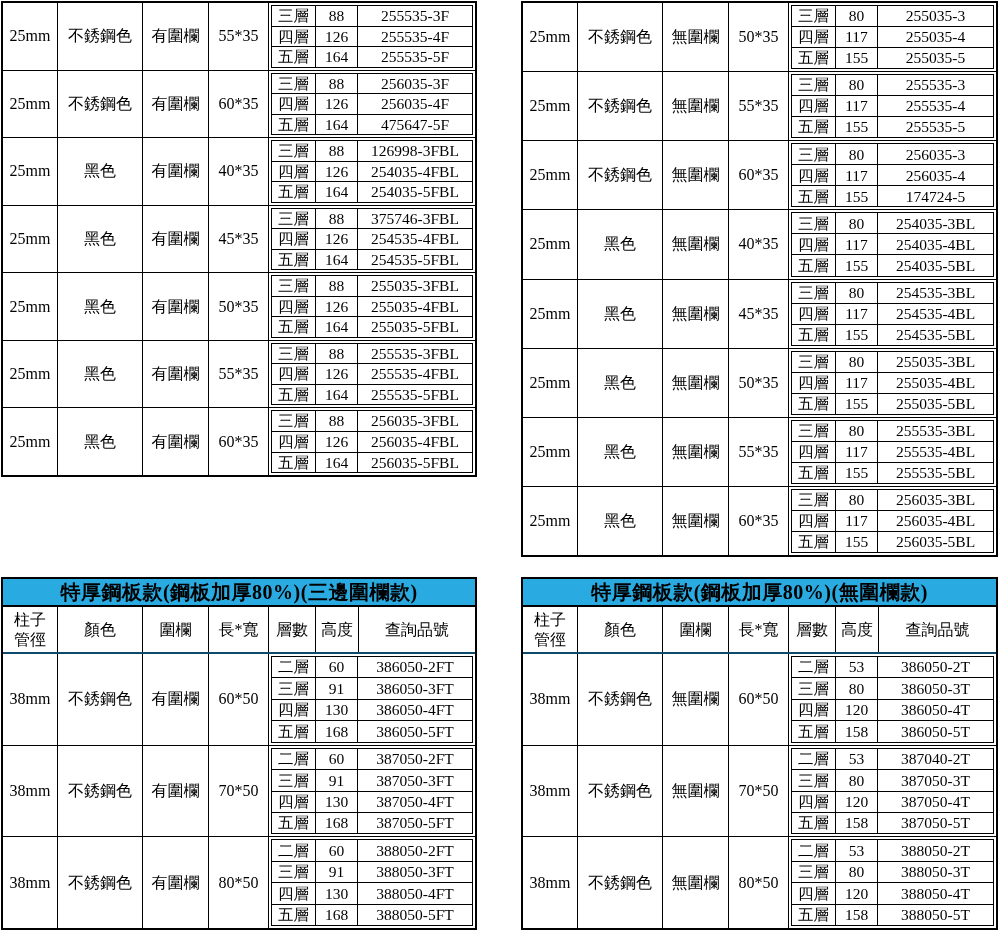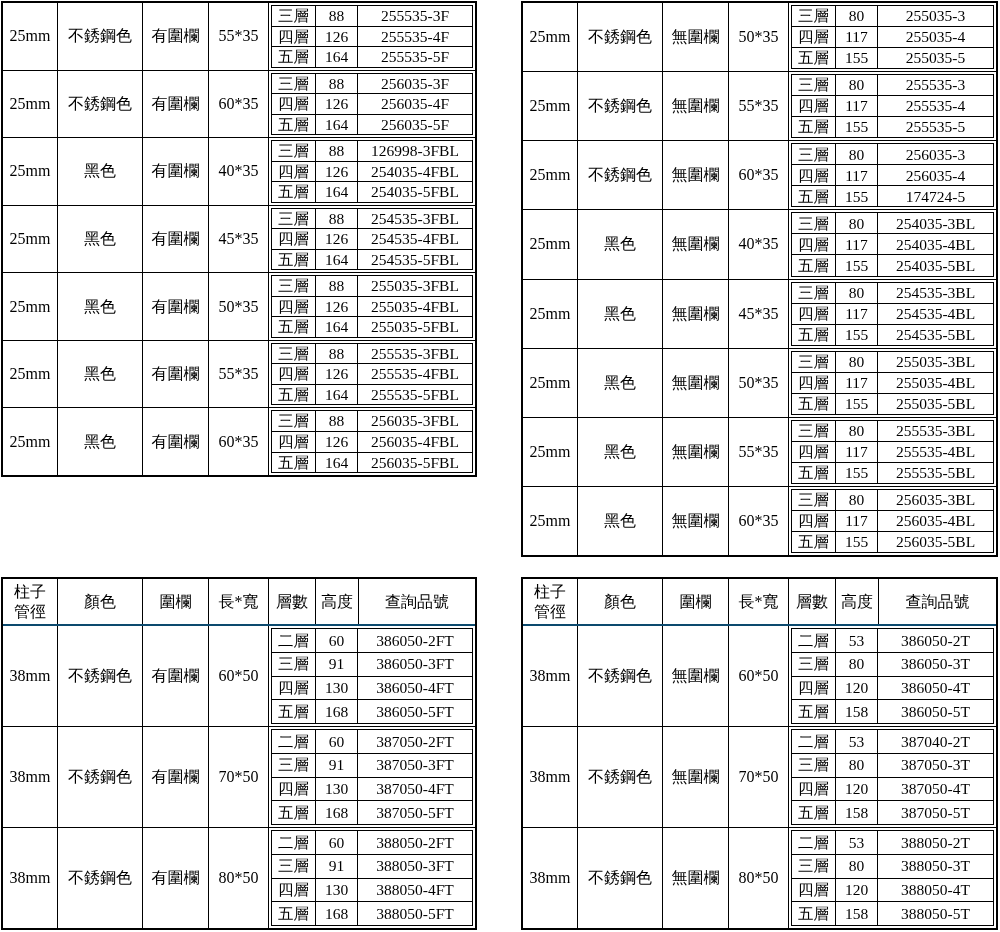--- a/index.html
+++ b/index.html
@@ -141,21 +141,21 @@
               <div class="tcell">256035-3F</div>
             </div>
             <div class="tier-row">
               <div class="tcell">四層</div>
               <div class="tcell">126</div>
               <div class="tcell">256035-4F</div>
             </div>
             <div class="tier-row">
               <div class="tcell">五層</div>
               <div class="tcell">164</div>
-              <div class="tcell">256035-5F</div>
+              <div class="tcell">475647-5F</div>
             </div>
           </div>
         </div>
       </div>
       <div class="group">
         <div class="gcell">25mm</div>
         <div class="gcell">黑色</div>
         <div class="gcell">有圍欄</div>
         <div class="gcell">40*35</div>
         <div class="tier-area">
@@ -181,21 +181,21 @@
       <div class="group">
         <div class="gcell">25mm</div>
         <div class="gcell">黑色</div>
         <div class="gcell">有圍欄</div>
         <div class="gcell">45*35</div>
         <div class="tier-area">
           <div class="tier-table">
             <div class="tier-row">
               <div class="tcell">三層</div>
               <div class="tcell">88</div>
-              <div class="tcell">254535-3FBL</div>
+              <div class="tcell">375746-3FBL</div>
             </div>
             <div class="tier-row">
               <div class="tcell">四層</div>
               <div class="tcell">126</div>
               <div class="tcell">254535-4FBL</div>
             </div>
             <div class="tier-row">
               <div class="tcell">五層</div>
               <div class="tcell">164</div>
               <div class="tcell">254535-5FBL</div>
@@ -478,20 +478,21 @@
               <div class="tcell">五層</div>
               <div class="tcell">155</div>
               <div class="tcell">256035-5BL</div>
             </div>
           </div>
         </div>
       </div>
     </div>
   </div>
 <div class="quadrant q-bl" id="q-bottom_left">
+    <div class="title-bar" style="background: rgb(41, 171, 226);">特厚鋼板款(鋼板加厚80%)(三邊圍欄款)</div>
     <div class="header-row">
       <div class="hcell">
         <div>柱子</div>
         <div>管徑</div>
       </div>
       <div class="hcell">顏色</div>
       <div class="hcell">圍欄</div>
       <div class="hcell">長*寬</div>
       <div class="hcell">層數</div>
       <div class="hcell">高度</div>
@@ -584,20 +585,21 @@
               <div class="tcell">五層</div>
               <div class="tcell">168</div>
               <div class="tcell">388050-5FT</div>
             </div>
           </div>
         </div>
       </div>
     </div>
   </div>
 <div class="quadrant q-br" id="q-bottom_right">
+    <div class="title-bar" style="background: rgb(41, 171, 226);">特厚鋼板款(鋼板加厚80%)(無圍欄款)</div>
     <div class="header-row">
       <div class="hcell">
         <div>柱子</div>
         <div>管徑</div>
       </div>
       <div class="hcell">顏色</div>
       <div class="hcell">圍欄</div>
       <div class="hcell">長*寬</div>
       <div class="hcell">層數</div>
       <div class="hcell">高度</div>

